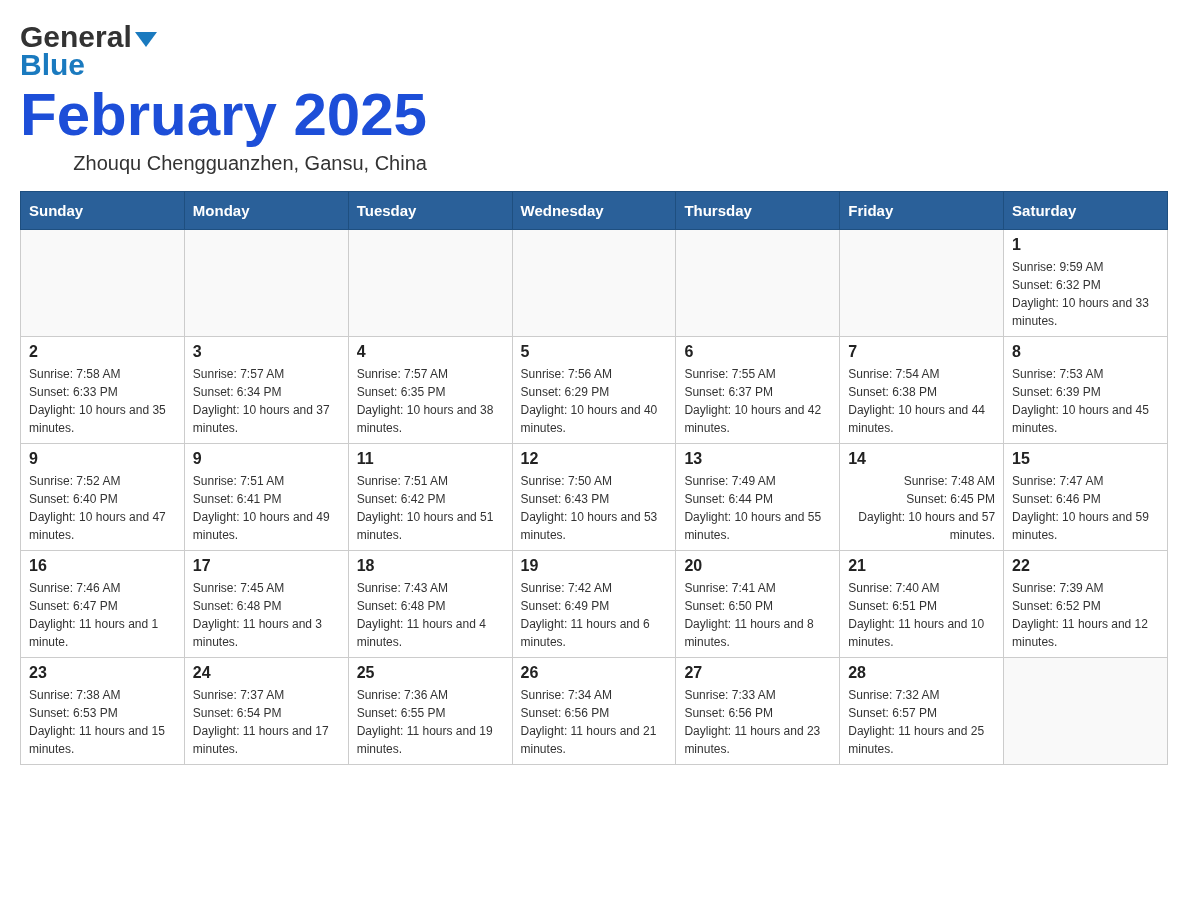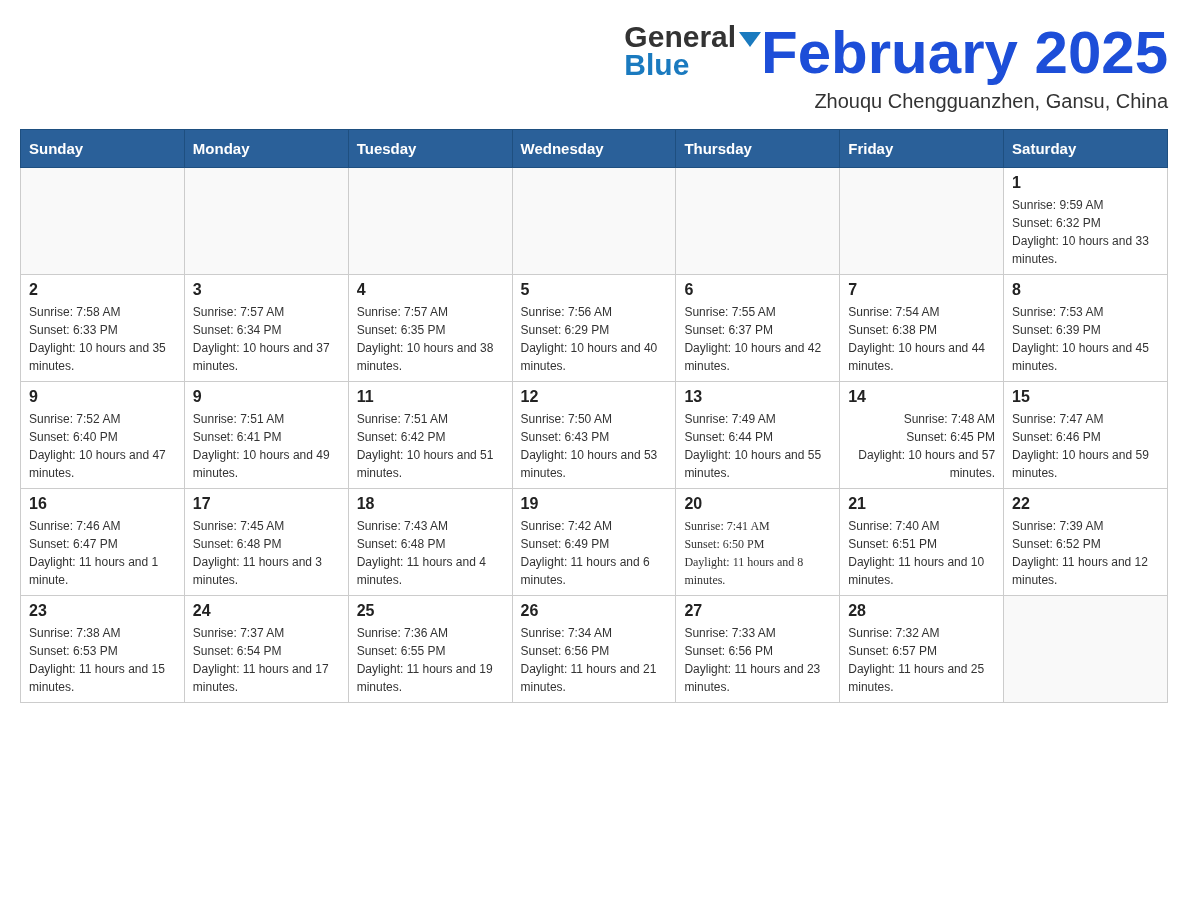--- a/index.html
+++ b/index.html
@@ -5,23 +5,24 @@
     * { box-sizing: border-box; margin: 0; padding: 0; }
     body {
       font-family: Arial, sans-serif;
       background: #fff;
       padding: 20px;
       width: 1188px;
       min-height: 918px;
     }
     .header {
       display: flex;
-      justify-content: flex-end;
+      justify-content: flex-start;
       align-items: flex-start;
       margin-bottom: 10px;
+      flex-direction: column;
     }
     .logo {
       display: flex;
       flex-direction: column;
       align-items: flex-start;
     }
     .title-section {
       text-align: right;
     }
     .calendar-title {
@@ -229,21 +230,21 @@
 Daylight: 11 hours and 4 minutes.</div>
         </td>
         <td class="row-separator">
           <span class="day-number">19</span>
           <div class="day-info" style="white-space: pre-line;">Sunrise: 7:42 AM
 Sunset: 6:49 PM
 Daylight: 11 hours and 6 minutes.</div>
         </td>
         <td class="row-separator">
           <span class="day-number">20</span>
-          <div class="day-info" style="white-space: pre-line; font-family: Liberation Serif, serif;">Sunrise: 7:41 AM
+          <div class="day-info" style="white-space: pre-line;">Sunrise: 7:41 AM
 Sunset: 6:50 PM
 Daylight: 11 hours and 8 minutes.</div>
         </td>
         <td class="row-separator">
           <span class="day-number">21</span>
           <div class="day-info" style="white-space: pre-line;">Sunrise: 7:40 AM
 Sunset: 6:51 PM
 Daylight: 11 hours and 10 minutes.</div>
         </td>
         <td class="row-separator">

